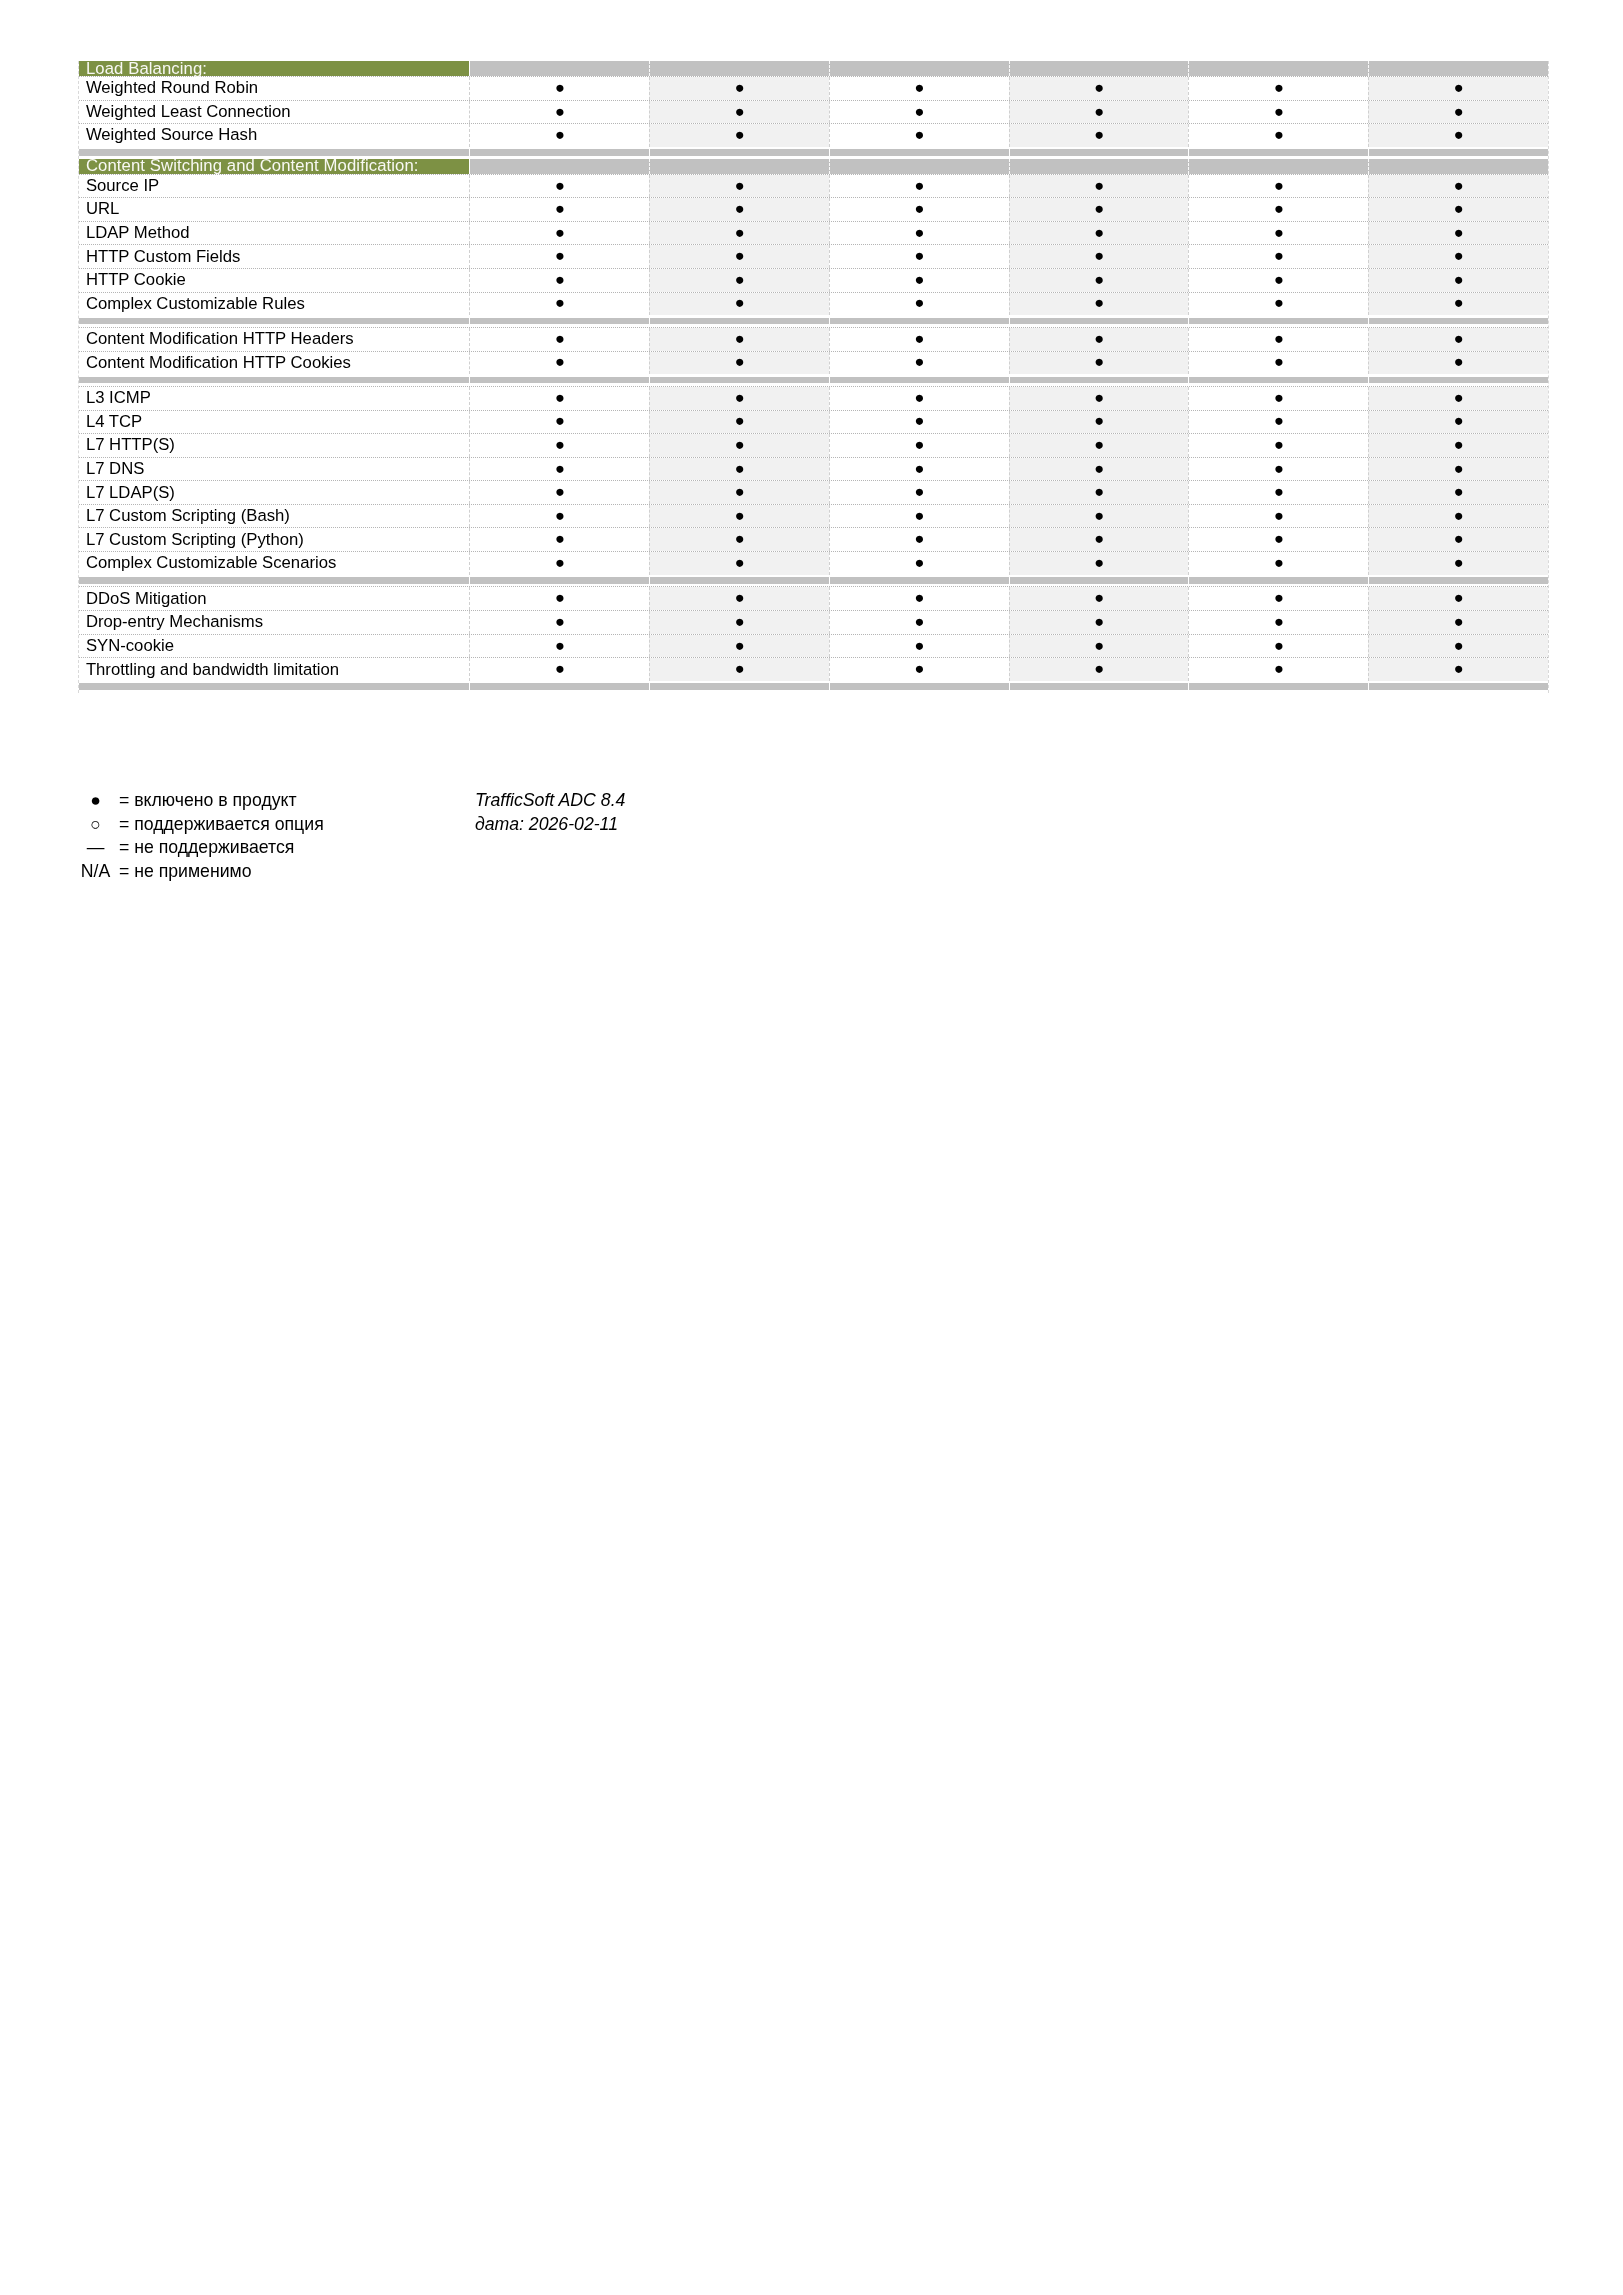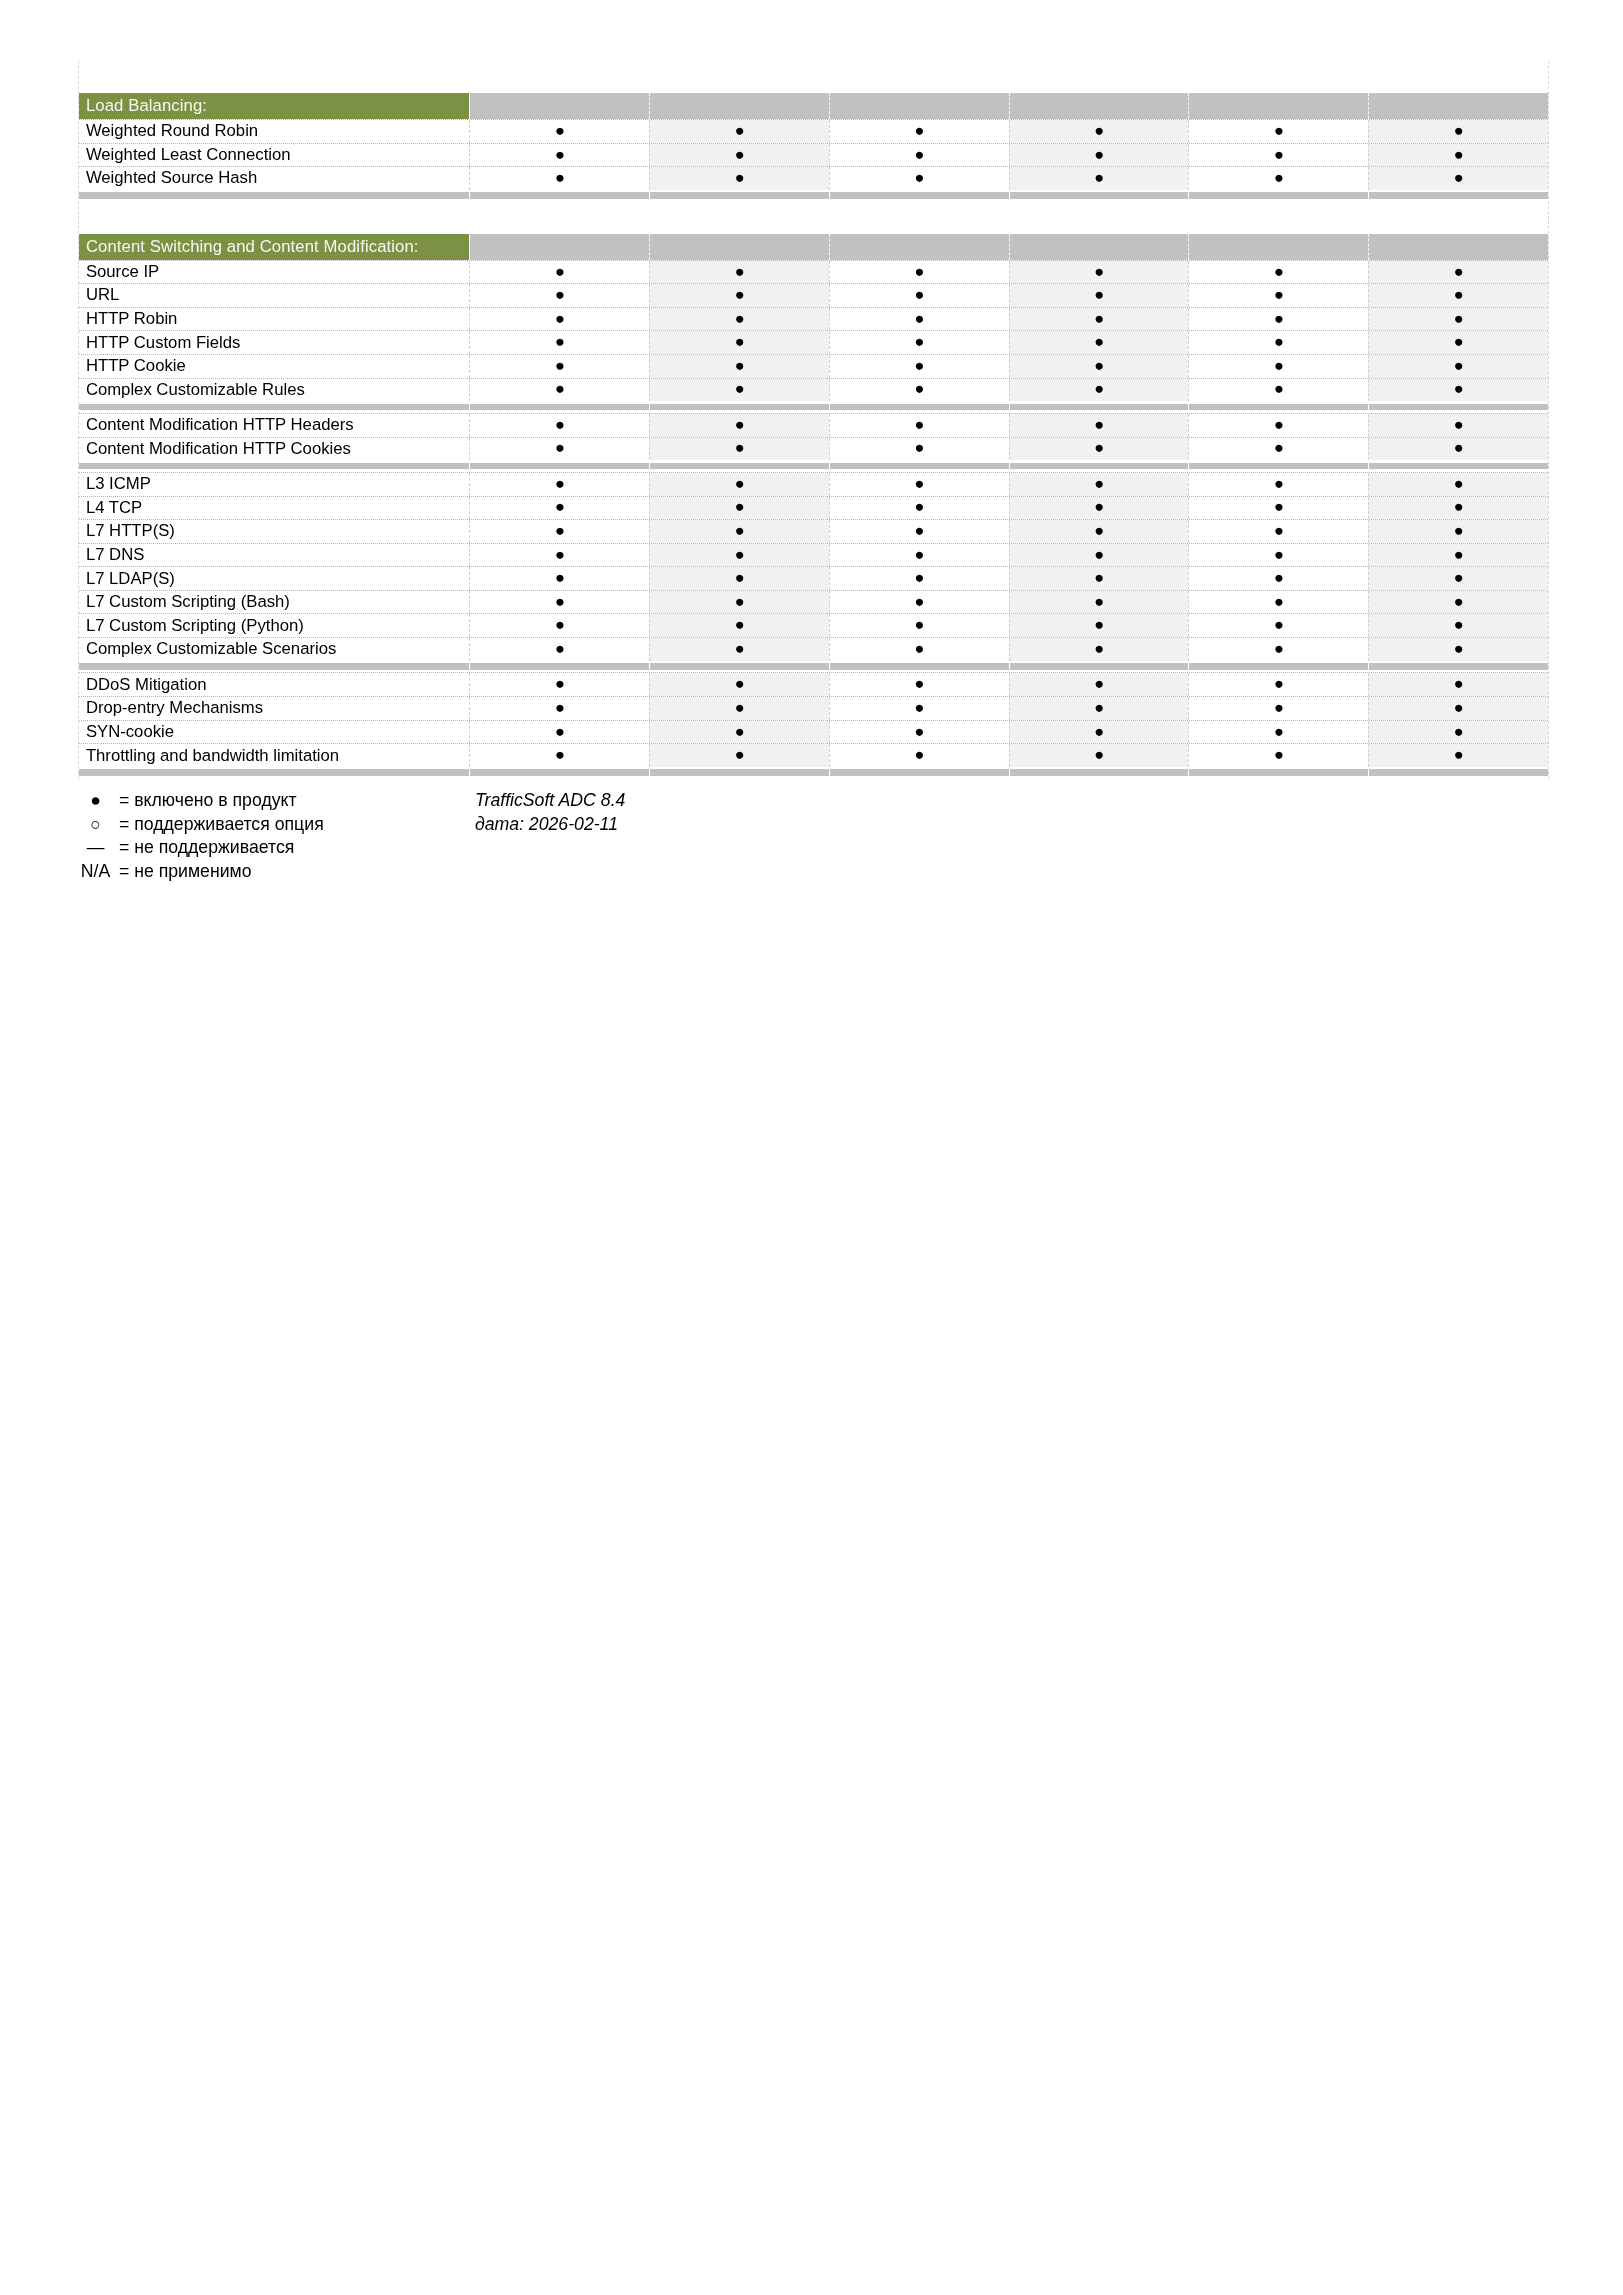--- a/index.html
+++ b/index.html
@@ -8,21 +8,21 @@
 
   
   .feature-table{
     position:absolute;left:78px;top:61px;width:1469px;
     border-left:1px dashed #d9d9d9;border-right:1px dashed #d9d9d9;
     box-sizing:content-box;
   }
   .trow{display:flex;width:1469px;box-sizing:border-box;}
 
   
-  .hrow{height:26px;margin-top:32px;}
+  .hrow{height:15px;}
   .hcell-title{
     width:391px;box-sizing:border-box;background:#7d9144;color:#f8f8f3;
     font-size:16.7px;display:flex;align-items:center;padding-left:6.9px;
     letter-spacing:0.1px;
   }
   .hcell-val{
     width:180px;box-sizing:border-box;background:#c1c1c1;
     border-left:1.5px dashed rgba(255,255,255,0.9);
   }
   .hcell-val.first{border-left:1.5px solid #ffffff;}
@@ -192,21 +192,21 @@
           <span class="dot-glyph">●</span>
         </div>
         <div class="dcell-val">
           <span class="dot-glyph">●</span>
         </div>
         <div class="dcell-val alt">
           <span class="dot-glyph">●</span>
         </div>
       </div>
       <div class="trow drow">
-        <div class="dcell-label">HTTP Robin</div>
+        <div class="dcell-label">LDAP Method</div>
         <div class="dcell-val">
           <span class="dot-glyph">●</span>
         </div>
         <div class="dcell-val alt">
           <span class="dot-glyph">●</span>
         </div>
         <div class="dcell-val">
           <span class="dot-glyph">●</span>
         </div>
         <div class="dcell-val alt">

